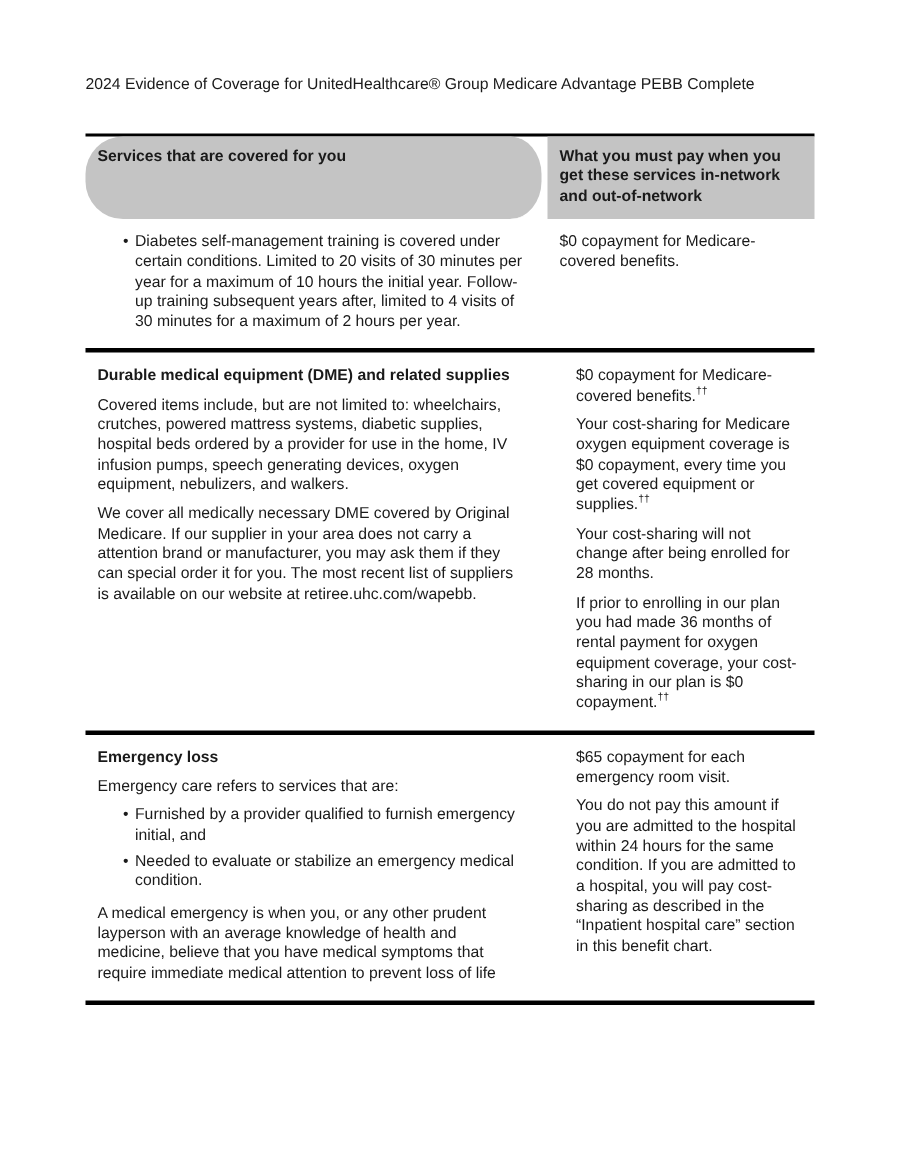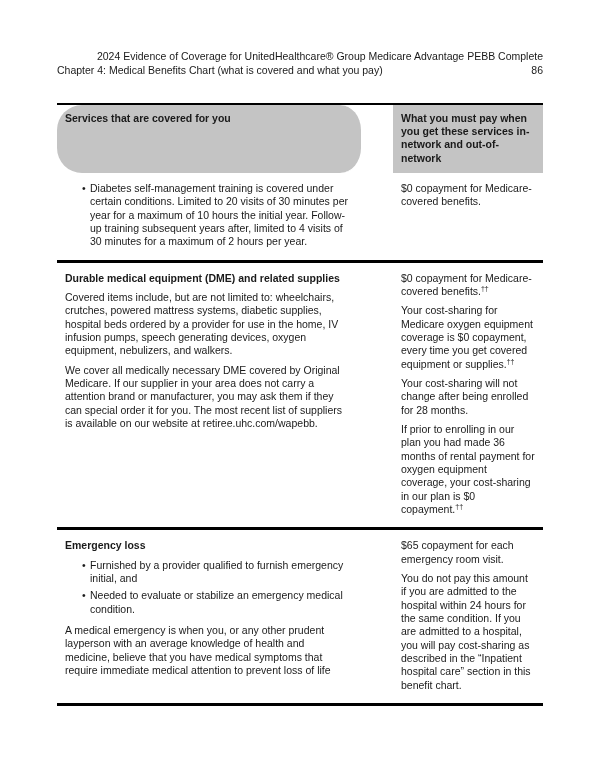--- a/index.html
+++ b/index.html
@@ -7,43 +7,43 @@
   .page {
     width: 600px;
     height: 771px;
     background: #ffffff;
     font-family: "Liberation Sans", "DejaVu Sans", sans-serif;
     color: #1a1a1a;
     padding: 50px 57px 0 57px;
     overflow: hidden;
     position: relative;
   }
-  .doc-header { font-size: 10.5px; line-height: 1.32; text-align: right; }
+  .doc-header { font-size: 10.5px; line-height: 1.32; }
   .hdr-row { display: flex; justify-content: space-between; align-items: flex-end; }
   .page-num { font-size: 10.5px; }
 
   .benefits-table {
     margin-top: 25px;
     border-top: 2px solid #000;
     border-bottom: 3px solid #000;
     font-size: 10.5px;
     line-height: 1.27;
   }
   .thead { display: flex; }
   .thead .cell {
     background: #c4c4c4;
     font-weight: bold;
     padding: 7px 8px 8px 8px;
   }
   .cell.left  { width: 308px; flex: none; border-radius: 25px; }
-  .cell.right { flex: 1; margin-left: 28px; }
+  .cell.right { flex: 1; }
   .thead .cell.left { border-right: 4px solid #ffffff; }
 
   .trow { display: flex; }
-  .trow + .trow { border-top: 3px solid #000; }
+  .trow + .trow { border-top: 3px solid #000; gap: 11px; }
   .trow .cell { padding: 9px 8px 11px 8px; }
   .trow .cell.left { padding-right: 14px; }
 
   p.para { margin: 0 0 6px 0; }
   p.para:last-child { margin-bottom: 0; }
   .row-title { font-weight: bold; margin: 0 0 3px 0; }
 
   .bullet-item { display: flex; margin: 0 0 4px 0; padding-left: 17px; }
   .bullet-item:last-child { margin-bottom: 0; }
   .bullet { flex: none; width: 8px; }
@@ -51,24 +51,20 @@
 
   sup.dagger { font-size: 7px; line-height: 0; vertical-align: super; }
 </style>
 </head>
 <body>
 
 <div class="page">
 
   <div class="doc-header">
     <div class="hdr-line">2024 Evidence of Coverage for UnitedHealthcare® Group Medicare Advantage PEBB Complete</div>
-    <div class="hdr-row">
-      <div class="hdr-line">Chapter 4: Medical Benefits Chart (what is covered and what you pay)</div>
-      <div class="page-num">86</div>
-    </div>
   </div>
 
   <div class="benefits-table">
 
     <div class="thead">
       <div class="cell left">Services that are covered for you</div>
       <div class="cell right">What you must pay when you get these services in-network and out-of-network</div>
     </div>
 
     <div class="trow">
@@ -93,20 +89,21 @@
         <p class="para"><span>$0 copayment for Medicare-covered benefits.</span><sup class="dagger">††</sup></p>
         <p class="para"><span>Your cost-sharing for Medicare oxygen equipment coverage is $0 copayment, every time you get covered equipment or supplies.</span><sup class="dagger">††</sup></p>
         <p class="para"><span>Your cost-sharing will not change after being enrolled for 28 months.</span><sup class="dagger"></sup></p>
         <p class="para"><span>If prior to enrolling in our plan you had made 36 months of rental payment for oxygen equipment coverage, your cost-sharing in our plan is $0 copayment.</span><sup class="dagger">††</sup></p>
       </div>
     </div>
 
     <div class="trow">
       <div class="cell left">
         <p class="para row-title">Emergency loss</p>
+        <p class="para">Emergency care refers to services that are:</p>
         <div class="bullet-item">
           <span class="bullet">•</span>
           <span class="bullet-text">Furnished by a provider qualified to furnish emergency initial, and</span>
         </div>
         <div class="bullet-item">
           <span class="bullet">•</span>
           <span class="bullet-text">Needed to evaluate or stabilize an emergency medical condition.</span>
         </div>
         <p class="para" style="margin-top:8px;">A medical emergency is when you, or any other prudent layperson with an average knowledge of health and medicine, believe that you have medical symptoms that require immediate medical attention to prevent loss of life</p>
       </div>

